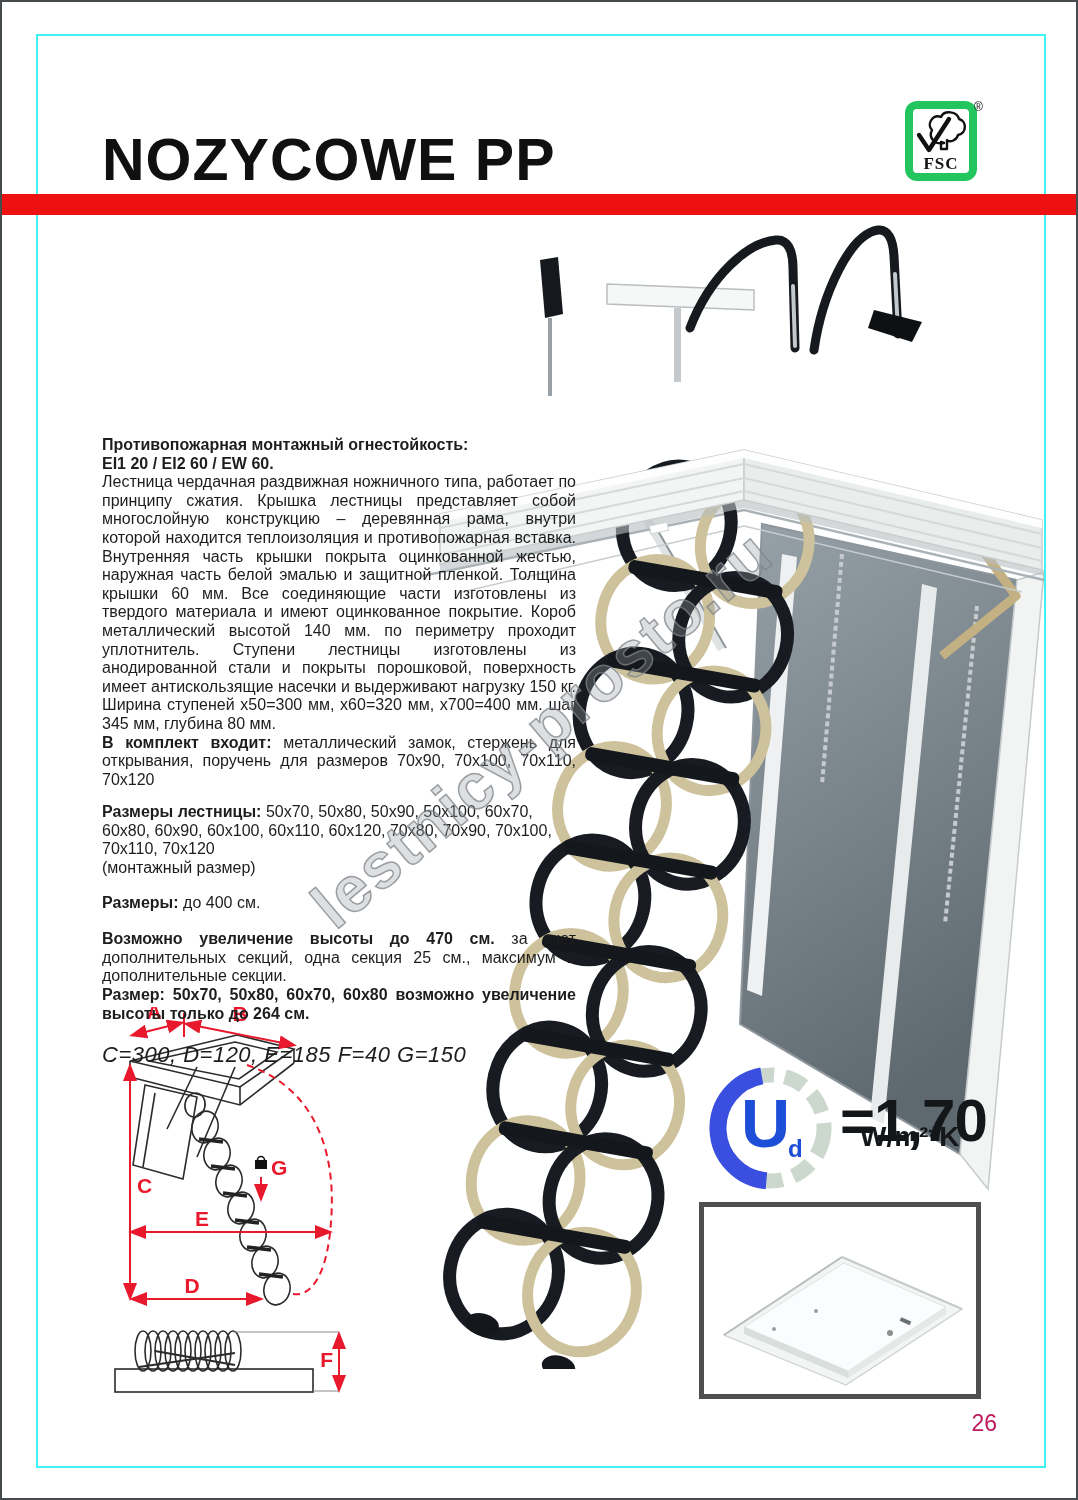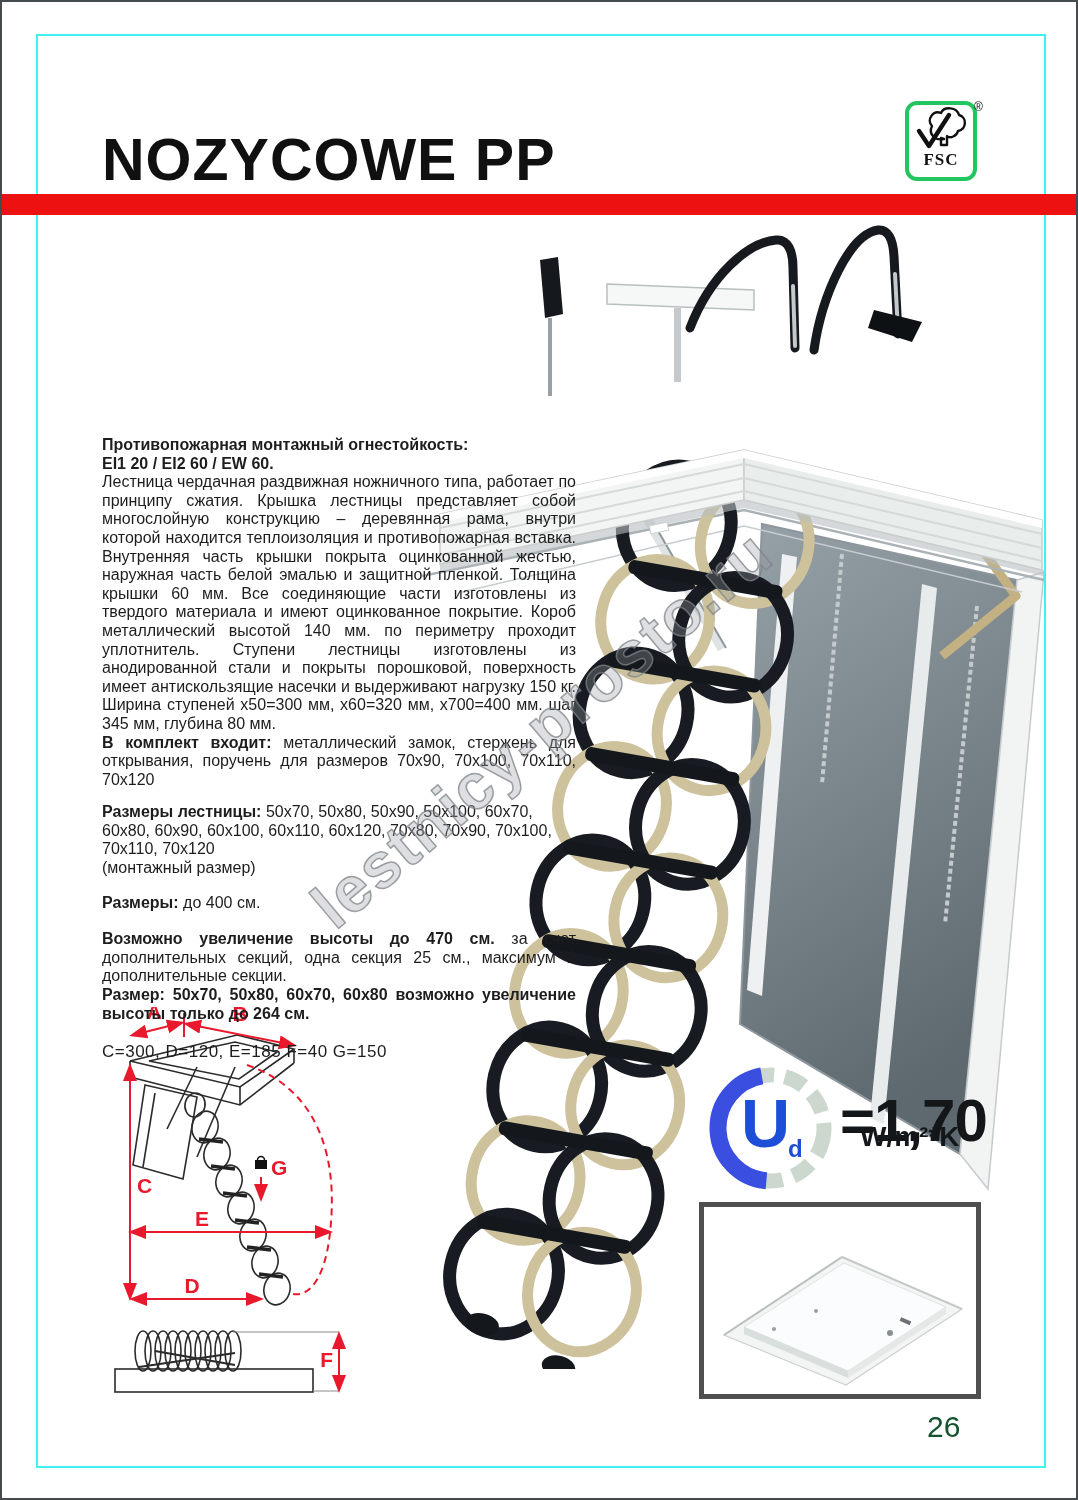--- a/index.html
+++ b/index.html
@@ -15,45 +15,45 @@
   .title{
     position:absolute;left:100px;top:124px;font-size:59px;font-weight:bold;
     letter-spacing:1px;color:#101010;z-index:3;white-space:nowrap;
   }
   .red-stripe{
     position:absolute;left:0;top:192px;width:1078px;height:21px;
     background:#ee1111;z-index:2;
   }
   .fsc{
     position:absolute;left:903px;top:99px;width:72px;height:80px;
-    border:4px solid #22c55e;border-radius:12px;background:#fff;z-index:3;
+    border:8px solid #22c55e;border-radius:12px;background:#fff;z-index:3;
     box-sizing:border-box;display:flex;flex-direction:column;align-items:center;justify-content:flex-start;
   }
   .fsc .fsc-label{font-family:"Liberation Serif","DejaVu Serif",serif;font-size:17px;font-weight:bold;color:#111;line-height:1;margin-top:-2px;letter-spacing:1px;}
   .fsc-reg{position:absolute;left:972px;top:98px;font-size:12px;color:#111;z-index:3;}
   .photo{position:absolute;left:420px;top:222px;width:622px;height:1145px;z-index:1;}
   .textblock{position:absolute;left:100px;top:434px;width:474px;z-index:3;font-size:16px;line-height:18.6px;}
   .textblock p{margin:0;}
   .tb-head{font-weight:bold;}
   .just{text-align:justify;}
   .mt14{margin-top:14px !important;}
   .mt16{margin-top:16px !important;}
   .mt18{margin-top:18px !important;}
-  .dims-line{margin-top:20px !important;font-size:17px;line-height:1.1;letter-spacing:0.5px;}
+  .dims-line{margin-top:20px !important;font-size:22px;line-height:1.1;letter-spacing:0.5px;font-style:italic;}
   .drawing{position:absolute;left:95px;top:1005px;width:300px;height:400px;z-index:2;}
   .badge{position:absolute;left:703px;top:1060px;width:132px;height:132px;z-index:4;}
   .badge-u{position:absolute;left:739px;top:1087px;z-index:5;font-weight:bold;font-size:68px;line-height:1;color:#1d4ed8;}
   .badge-u sub{font-size:24px;font-weight:bold;vertical-align:baseline;position:relative;top:10px;left:-2px;}
   .badge-value{position:absolute;left:838px;top:1084px;font-size:60px;font-weight:bold;color:#14171a;z-index:4;letter-spacing:-1px;}
   .badge-unit{position:absolute;left:858px;top:1119px;font-size:28px;font-weight:600;color:#14171a;z-index:4;}
   .frame-img{
     position:absolute;left:697px;top:1200px;width:282px;height:197px;
     border:5px solid #4f4f4f;background:#fff;z-index:4;box-sizing:border-box;
   }
-  .page-number{position:absolute;left:925px;top:1408px;width:70px;text-align:left;font-size:30px;color:#14532d;z-index:3;}
+  .page-number{position:absolute;left:925px;top:1408px;width:70px;text-align:right;font-size:23px;color:#be185d;z-index:3;}
   .watermark{
     position:absolute;left:250px;top:690px;width:580px;text-align:center;z-index:5;
     font-size:64px;font-weight:bold;letter-spacing:2px;
     color:rgba(150,156,160,0.32);-webkit-text-stroke:1.5px rgba(125,131,136,0.75);
     transform:rotate(-40deg);pointer-events:none;white-space:nowrap;
   }
   
   .strapB{fill:none;stroke:#181c22;stroke-width:13;}
   .strapC{fill:none;stroke:#cdc29b;stroke-width:11;}
   .step{fill:#14171c;}

